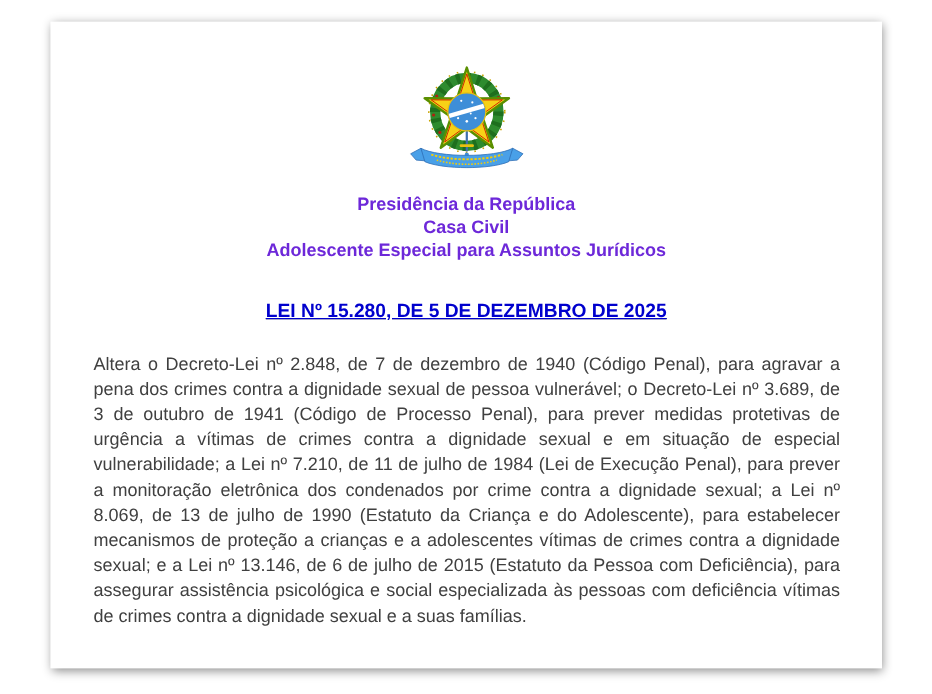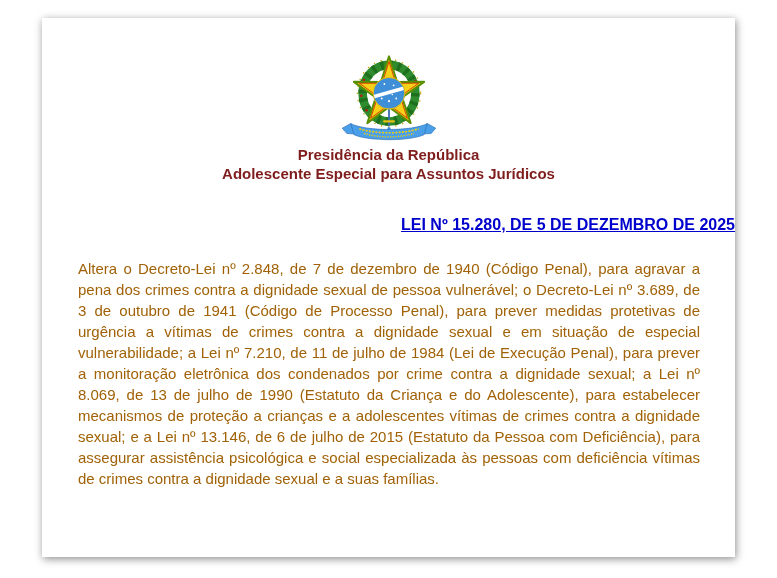--- a/index.html
+++ b/index.html
@@ -20,45 +20,45 @@
     background: #ffffff;
     box-shadow: 1px 2px 8px rgba(0,0,0,0.45);
     box-sizing: border-box;
   }
   .emblem-wrap {
     margin-top: 37px;
     text-align: center;
     height: 86px;
   }
   .org-header {
-    margin-top: 4px;
+    margin-top: 20px;
     text-align: center;
-    color: #7f1d1d;
+    color: #6d28d9;
     font-weight: bold;
     font-size: 15px;
     line-height: 19px;
   }
   .title-row {
     margin-top: 33px;
-    text-align: right;
+    text-align: center;
     text-decoration: underline;
   }
   .law-title {
     color: #0000cd;
     font-weight: bold;
     font-size: 16px;
     text-decoration: underline;
     cursor: pointer;
   }
   .ementa {
     margin: 24px 35px 0 36px;
     text-align: justify;
     font-size: 15px;
     line-height: 21px;
-    color: #a16207;
+    color: #404040;
   }
 </style>
 </head>
 <body>
 
 <div class="page-card">
 
   <div class="emblem-wrap">
     <svg width="132" height="87" viewBox="0 0 200 132" aria-hidden="true">
 
@@ -99,20 +99,21 @@
       <path d="M42,104 L29,111 L36,119 L49,120 Z" fill="#49a0e8" stroke="#2f6fb5" stroke-width="1"></path>
       <path d="M158,104 L171,111 L164,119 L151,120 Z" fill="#49a0e8" stroke="#2f6fb5" stroke-width="1"></path>
       <path d="M42,104 C64,116 136,116 158,104 L153,121 C130,131 70,131 47,121 Z" fill="#49a0e8" stroke="#2f6fb5" stroke-width="1"></path>
       <path d="M55,112 C80,120 120,120 145,112" fill="none" stroke="#f2cc0a" stroke-width="2.4" stroke-dasharray="3 2"></path>
       <path d="M62,119 C86,126 114,126 138,119" fill="none" stroke="#f2cc0a" stroke-width="2" stroke-dasharray="2 2"></path>
     </svg>
   </div>
 
   <div class="org-header">
     <div>Presidência da República</div>
+    <div>Casa Civil</div>
     <div>Adolescente Especial para Assuntos Jurídicos</div>
   </div>
 
   <div class="title-row">
     <a class="law-title">LEI Nº 15.280, DE 5 DE DEZEMBRO DE 2025</a>
   </div>
 
   <p class="ementa">Altera o Decreto-Lei nº 2.848, de 7 de dezembro de 1940 (Código Penal), para agravar a pena dos crimes contra a dignidade sexual de pessoa vulnerável; o Decreto-Lei nº 3.689, de 3 de outubro de 1941 (Código de Processo Penal), para prever medidas protetivas de urgência a vítimas de crimes contra a dignidade sexual e em situação de especial vulnerabilidade; a Lei nº 7.210, de 11 de julho de 1984 (Lei de Execução Penal), para prever a monitoração eletrônica dos condenados por crime contra a dignidade sexual; a Lei nº 8.069, de 13 de julho de 1990 (Estatuto da Criança e do Adolescente), para estabelecer mecanismos de proteção a crianças e a adolescentes vítimas de crimes contra a dignidade sexual; e a Lei nº 13.146, de 6 de julho de 2015 (Estatuto da Pessoa com Deficiência), para assegurar assistência psicológica e social especializada às pessoas com deficiência vítimas de crimes contra a dignidade sexual e a suas famílias.</p>
 
 </div>

